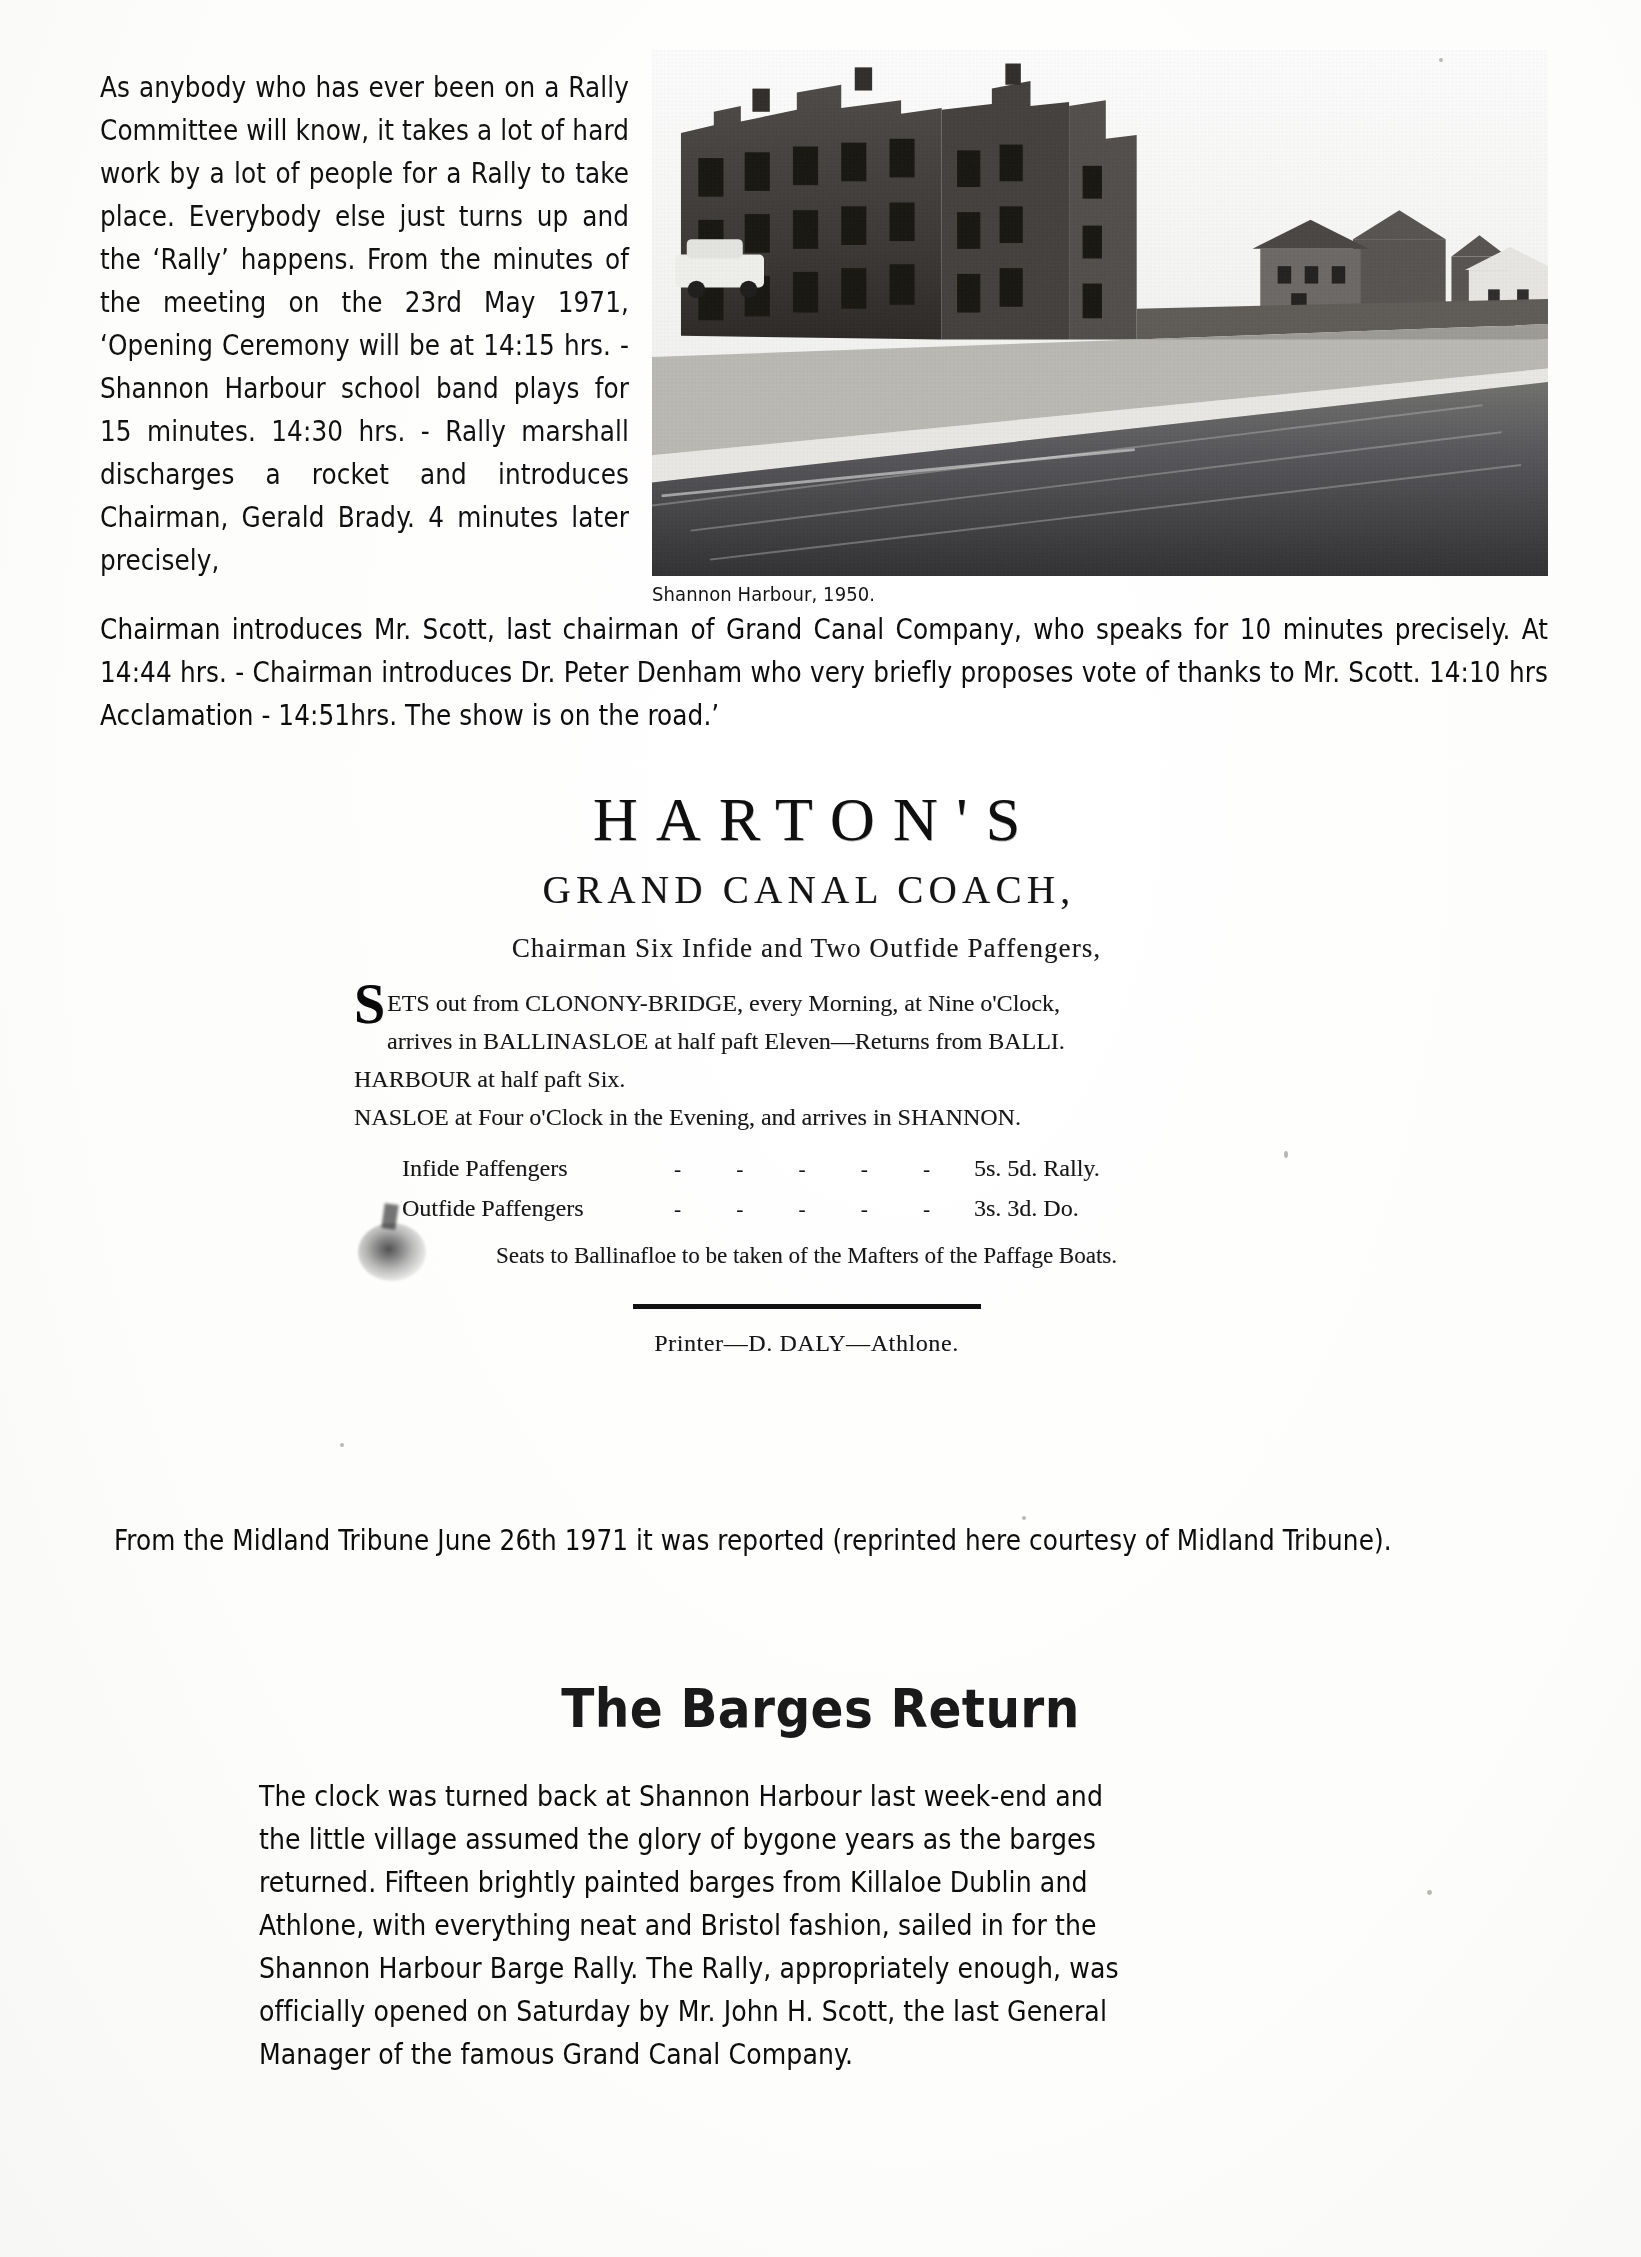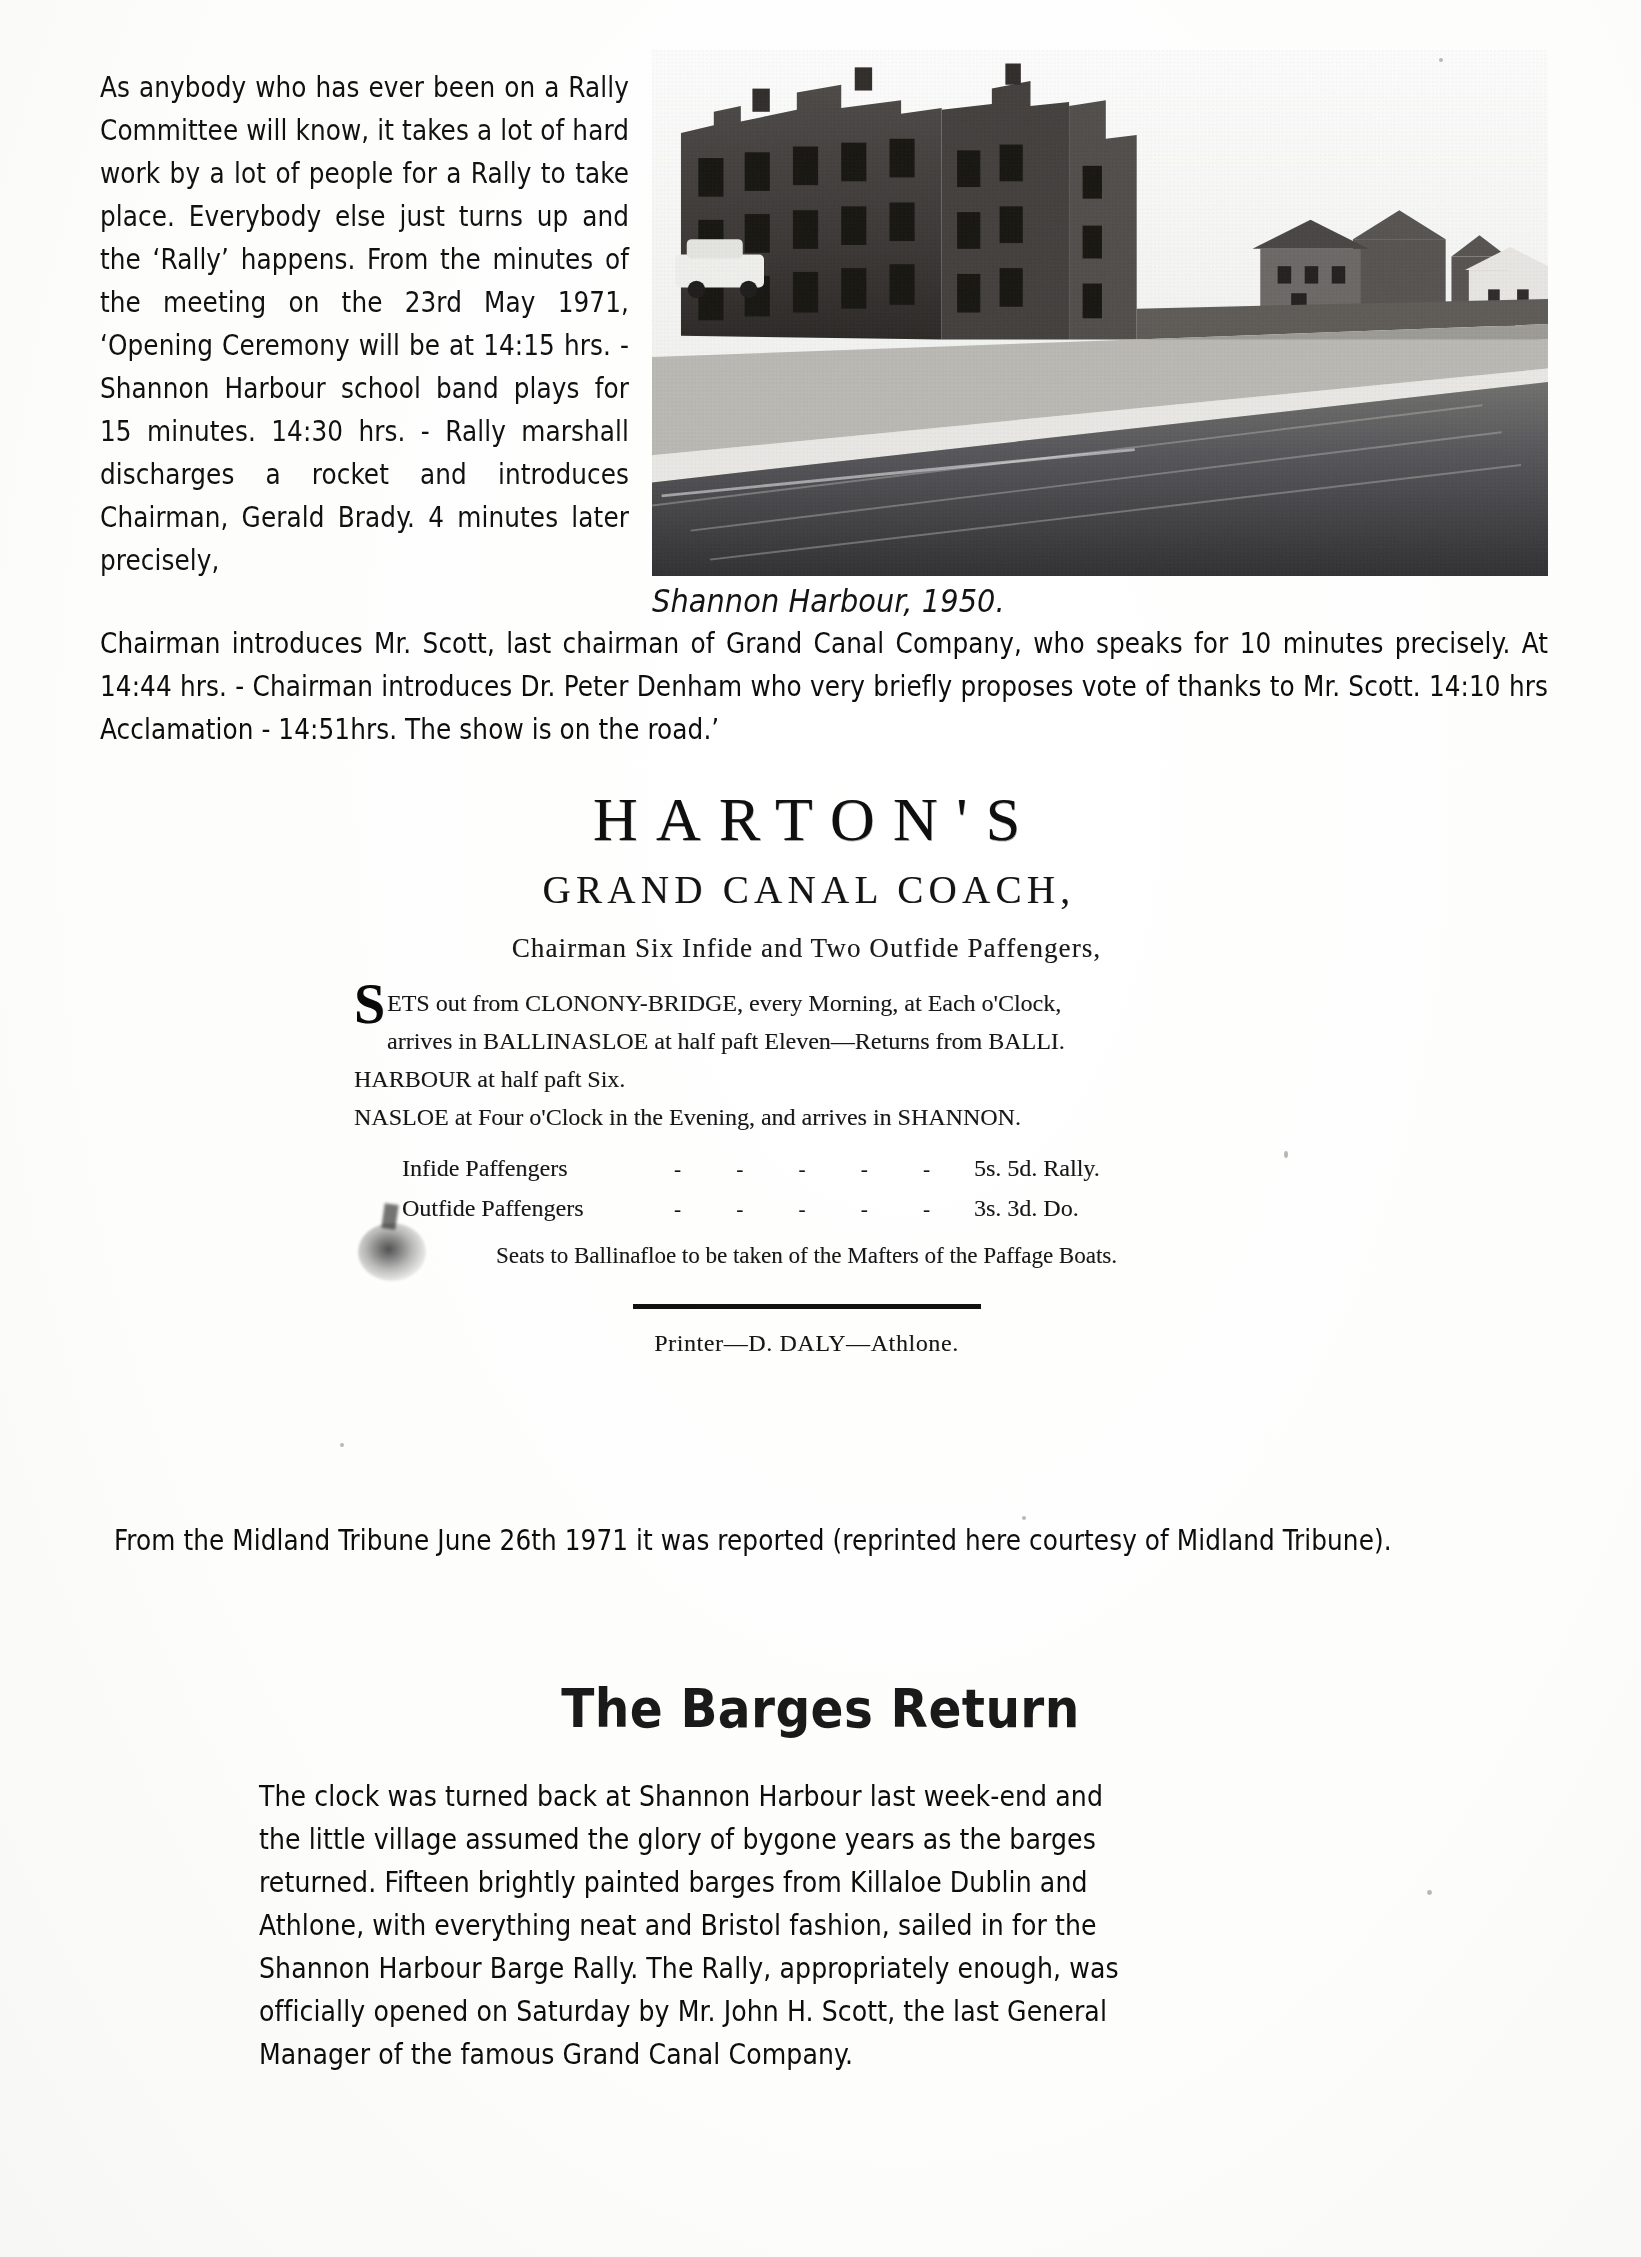--- a/index.html
+++ b/index.html
@@ -38,22 +38,21 @@
     margin: 1.9px 0 0 21px;
   }
   .photo-frame {
     width: 896px;
     height: 526px;
     position: relative;
     overflow: hidden;
     background: #cfcfcb;
   }
   .photo-caption {
-    font-style: italic;
-    font-size: 32px;
+    font-size: 20px;
     letter-spacing: 0.1px;
     padding-top: 5.8px;
     color: #141414;
     font-family: "DejaVu Sans", sans-serif;
     font-stretch: condensed;
   }
 
   .para {
     font-family: "DejaVu Sans Condensed", "DejaVu Sans", sans-serif;
     font-size: 27.5px;
@@ -379,21 +378,21 @@
 <div class="handbill">
   <div class="ink-blot"></div>
   <div class="ink-blot2"></div>
 
   <div class="hb-title">HARTON'S</div>
   <div class="hb-sub">GRAND CANAL COACH,</div>
   <div class="hb-line3">Chairman Six Infide and Two Outfide Paffengers,</div>
 
   <div class="hb-body">
     <p>
-      <span class="dropcap">S</span><span>ETS out from CLONONY-BRIDGE, every Morning, at Each o'Clock,</span>
+      <span class="dropcap">S</span><span>ETS out from CLONONY-BRIDGE, every Morning, at Nine o'Clock,</span>
     </p>
     <p class="hb-indent">arrives in BALLINASLOE at half paft Eleven—Returns from BALLI.</p>
     <p>HARBOUR at half paft Six.</p>
     <p>NASLOE at Four o'Clock in the Evening,  and arrives in SHANNON.</p>
   </div>
 
   <div class="fares">
     <div class="fare-row">
       <span class="fare-label">Infide Paffengers</span>
       <span class="fare-dots">- - - - -</span>

